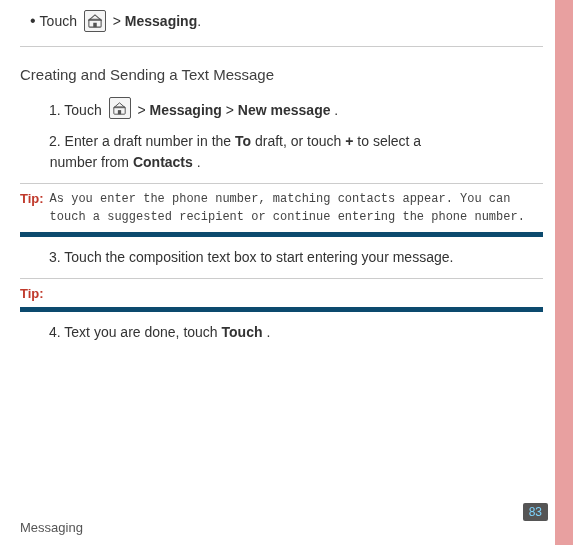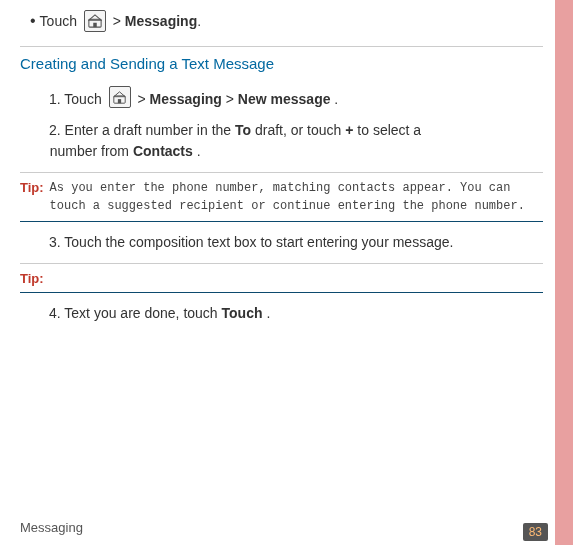--- a/index.html
+++ b/index.html
@@ -57,44 +57,44 @@
       border: 1px solid #555;
       border-radius: 2px;
       margin: 0 3px;
       font-size: 12px;
       background: #f5f5f5;
     }
 
     .section-heading {
       font-size: 15px;
       font-weight: normal;
-      color: #0369a1;
+      color: #404040;
       margin-bottom: 14px;
       border-top: 1px solid #ccc;
-      padding-top: 8px;
+      padding-top: 19px;
     }
 
     .step {
       margin-bottom: 10px;
       padding-left: 18px;
     }
 
     .step-text {
       font-size: 14px;
       line-height: 1.5;
       margin-left: 11px;
     }
 
     .bold {
       font-weight: bold;
     }
 
     .tip-box {
       border-top: 1px solid #ccc;
-      border-bottom: 1px solid #0c4a6e;
+      border-bottom: 5px solid #0c4a6e;
       padding: 6px 0 6px 0;
       margin: 8px 0 10px 0;
       display: flex;
       align-items: flex-start;
       gap: 6px;
     }
 
     .tip-label {
       color: #c0392b;
       font-weight: bold;
@@ -113,24 +113,24 @@
     .footer {
       position: absolute;
       bottom: 10px;
       left: 20px;
       font-size: 13px;
       color: #555;
     }
 
     .page-num {
       position: absolute;
-      bottom: 4px;
+      bottom: 24px;
       right: 25px;
       background: #555;
-      color: #fdba74;
+      color: #7dd3fc;
       font-size: 12px;
       padding: 2px 6px;
       border-radius: 2px;
     }
   </style>
 </head>
 <body>
 
 <div class="page-container">
   <div class="right-tab"></div>

